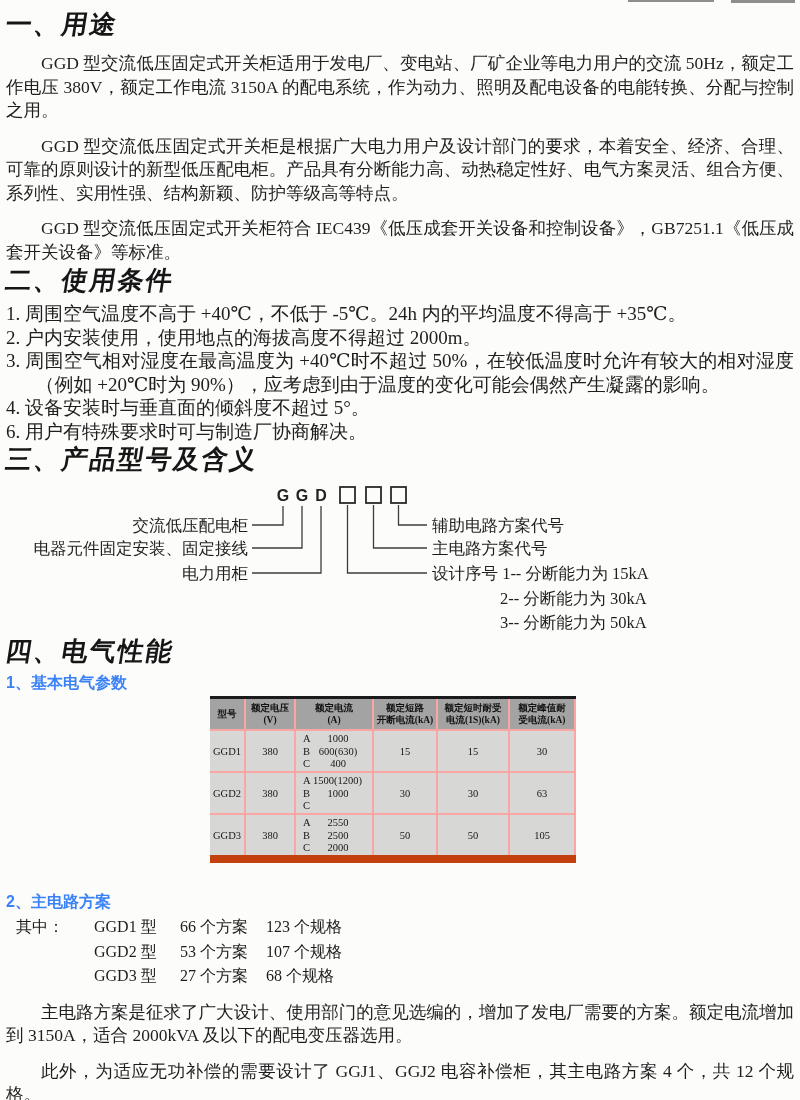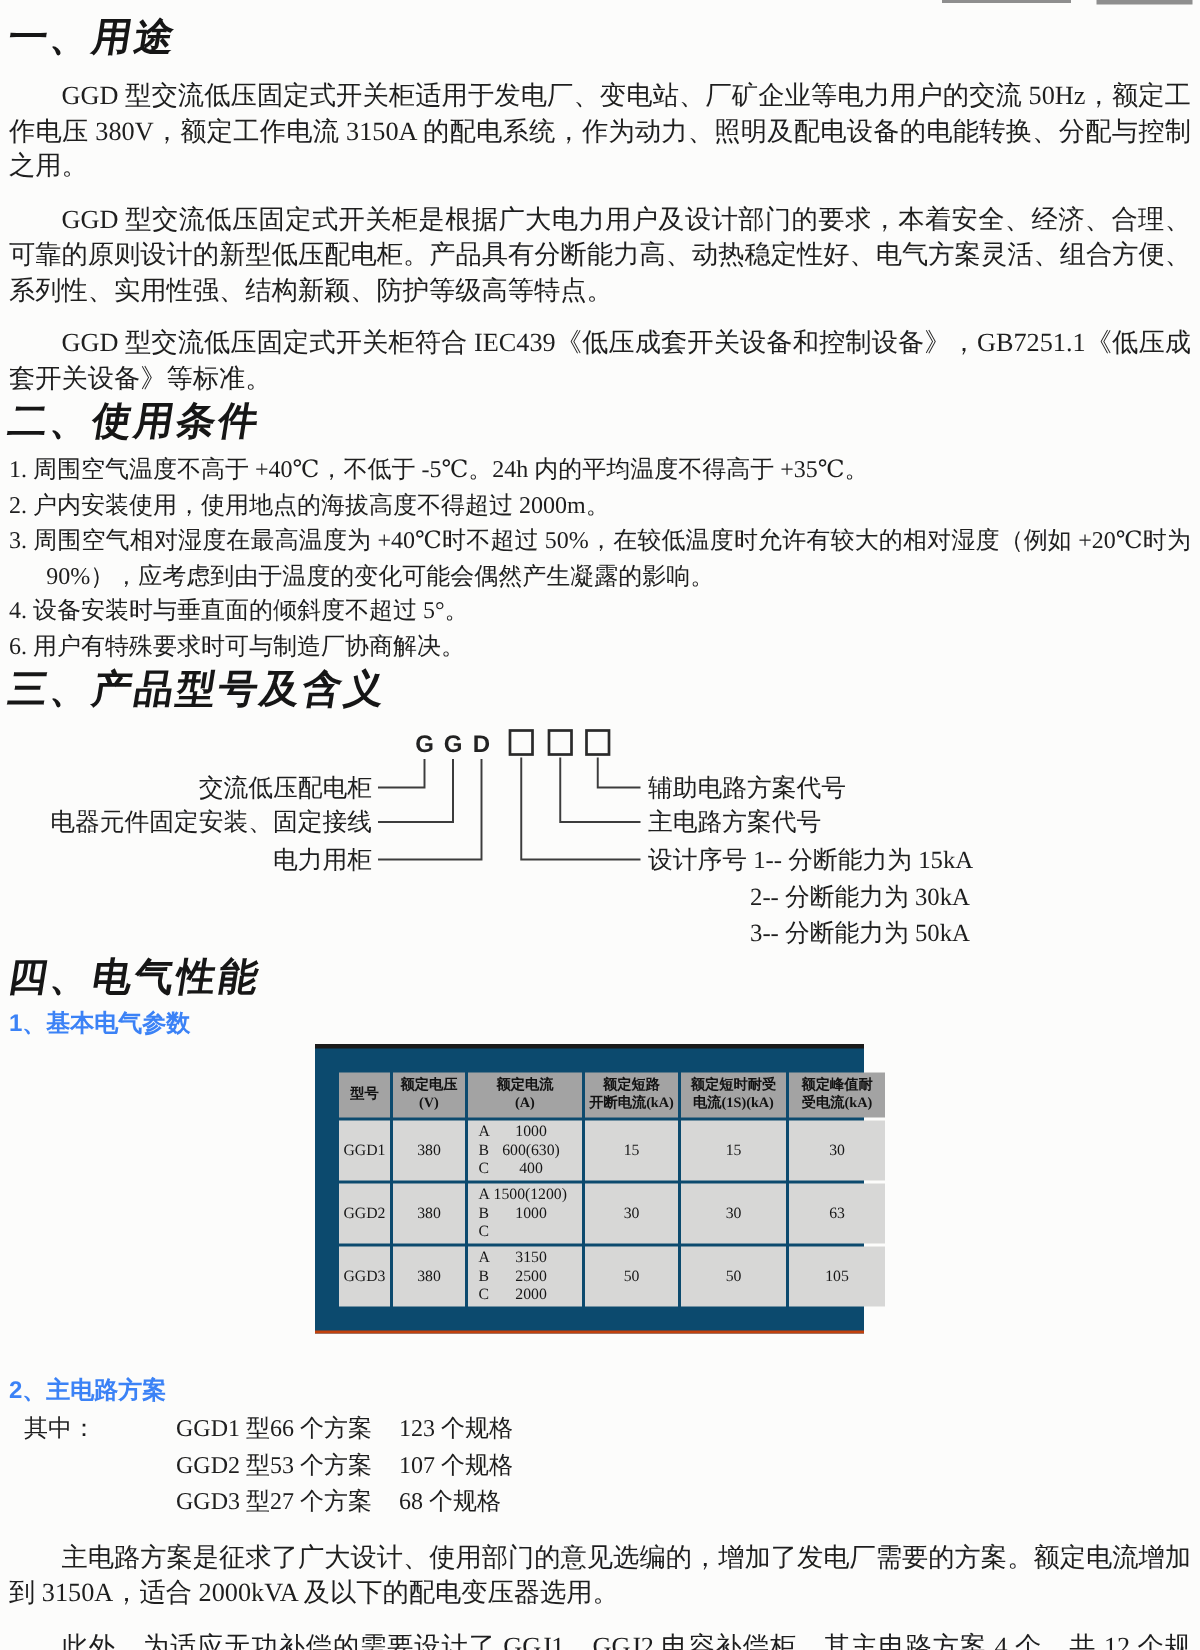--- a/index.html
+++ b/index.html
@@ -40,39 +40,39 @@
     text-align: justify; text-indent: 2em;
     color: #1e1e1e;
     margin-top: 12px;
   }
   .h-usage { margin-top: 6px; }
   .sec1-paras { margin-top: 6px; }
 
   .h-conditions { margin-top: 14px; }
   .cond-list { margin-top: 6px; }
   .cond-list .item {
-    font-size: 16px; line-height: 23.5px;
+    font-size: 19px; line-height: 23.5px;
     text-align: justify;
     padding-left: 1.55em; text-indent: -1.55em;
   }
 
   .h-model { margin-top: 14px; }
   .model-diagram { display: block; margin-top: 2px; }
 
   .h-performance { margin-top: 4px; }
   .h-basicparams { margin-top: 6px; }
 
   
   .ptable {
     margin: 3px 0 0 204px;
     width: 366px;
-    background: #0c4a6e;
+    background: #fca5a5;
     border-top: 3px solid #1b1b1b;
-    border-bottom: 2px solid #c2410c;
-    padding: 16px;
+    border-bottom: 8px solid #c2410c;
+    padding: 0;
   }
   .trow {
     display: grid;
     grid-template-columns: 34px 48px 76px 62px 70px 64px;
     column-gap: 2px;
   }
   .trow + .trow { margin-top: 2px; }
   .thead .cell {
     background: #a3a3a3;
     min-height: 30px;
@@ -97,21 +97,21 @@
 
   .h-maincircuit { margin-top: 29px; }
   .sub2-paras { margin-top: 2px; }
 
   .scheme-rows { margin-top: 3px; }
   .scheme-row {
     display: flex; font-size: 16px; line-height: 24.5px;
     padding-left: 10px;
   }
   .scheme-row .prefix { width: 78px; }
-  .scheme-row .model { width: 86px; text-align: right; }
+  .scheme-row .model { width: 86px; }
   .scheme-row .schemes { width: 86px; }
 
   
   .model-diagram text {
     font-size: 16.5px; fill: #1e1e1e;
     font-family: "Liberation Serif", "DejaVu Serif", serif;
   }
   .model-diagram text.mletter {
     font-family: "Liberation Sans", "DejaVu Sans", sans-serif;
     font-weight: bold; font-size: 16px; fill: #222;
@@ -246,21 +246,21 @@
       <div class="cell">30</div>
       <div class="cell">63</div>
     </div>
 
     <div class="trow tbody">
       <div class="cell">GGD3</div>
       <div class="cell">380</div>
       <div class="cell currents">
         <div class="cur-line">
             <span class="k">A</span>
-            <span class="v">3150</span>
+            <span class="v">2550</span>
           </div>
         <div class="cur-line">
             <span class="k">B</span>
             <span class="v">2500</span>
           </div>
         <div class="cur-line">
             <span class="k">C</span>
             <span class="v">2000</span>
           </div>
       </div>

